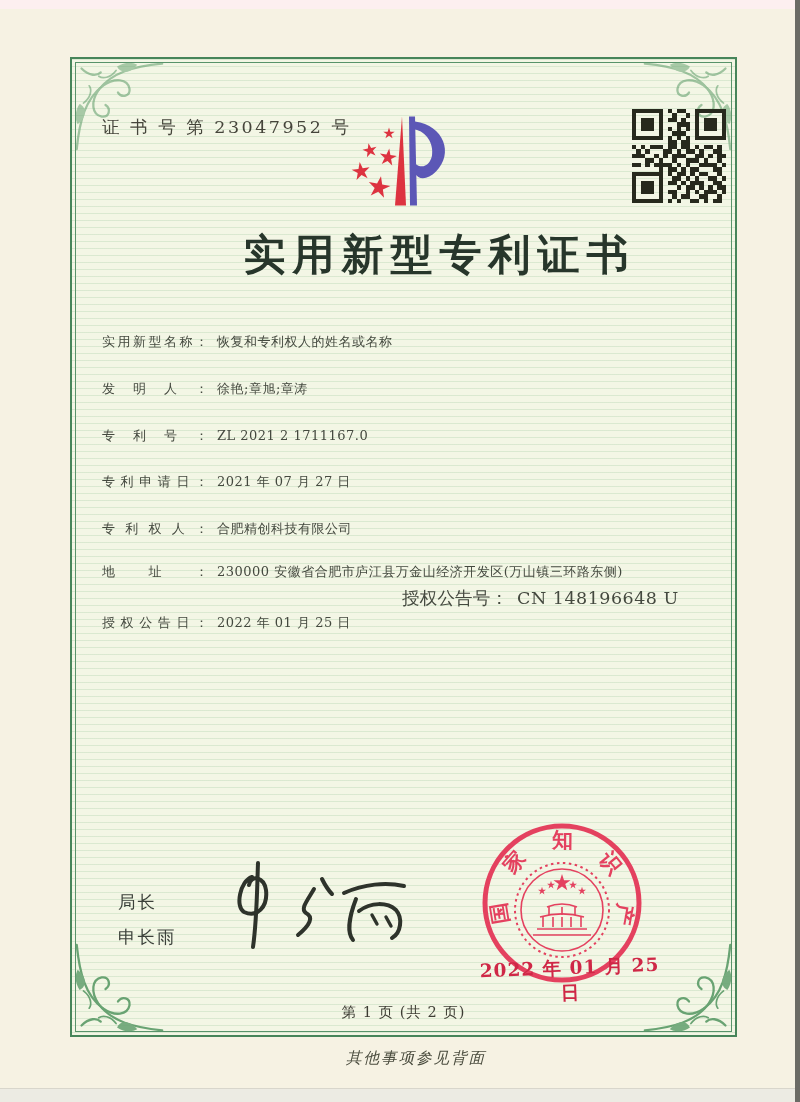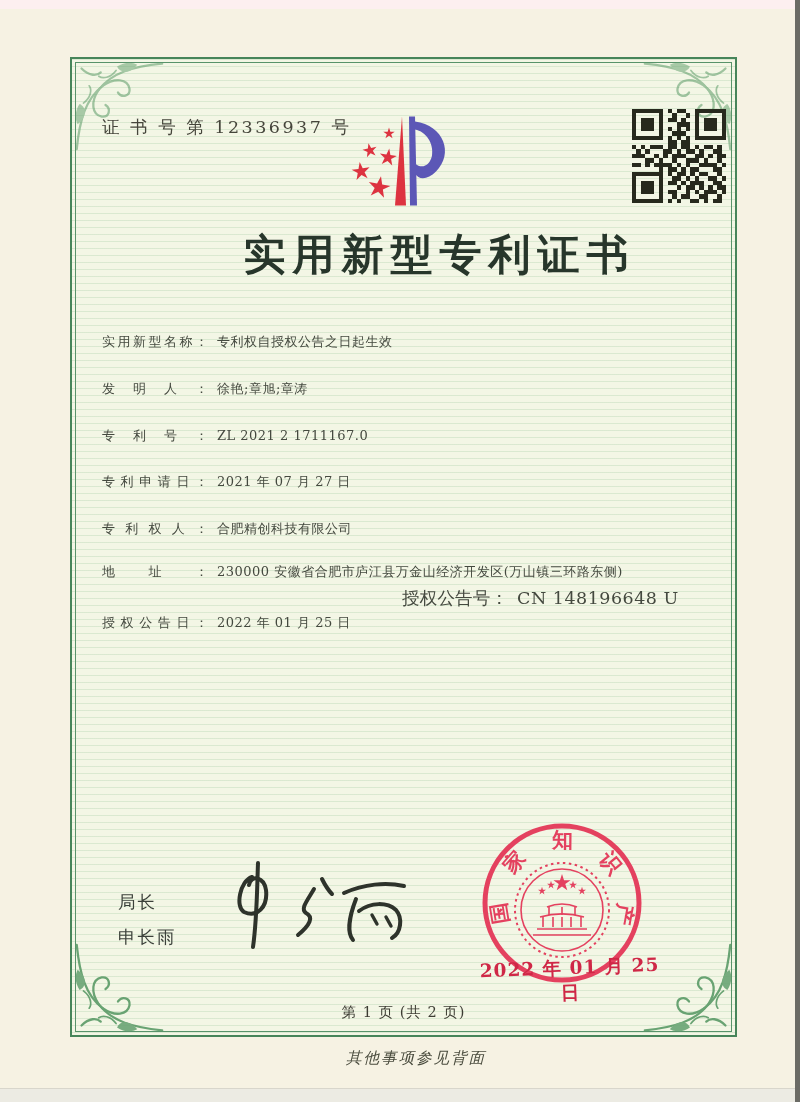--- a/index.html
+++ b/index.html
@@ -106,21 +106,21 @@
   <svg class="corner tr" viewBox="0 0 100 100">
       <use href="#flourish"></use>
     </svg>
   <svg class="corner bl" viewBox="0 0 100 100">
       <use href="#flourish"></use>
     </svg>
   <svg class="corner br" viewBox="0 0 100 100">
       <use href="#flourish"></use>
     </svg>
 
-  <div class="cert-no">证 书 号 第 12336937 号</div>
+  <div class="cert-no">证 书 号 第 23047952 号</div>
 
   <svg class="logo" viewBox="0 0 155 105">
     <use href="#star" transform="translate(57,20) scale(6)" fill="#dd3340"></use>
     <use href="#star" transform="translate(38,37) scale(7.5) rotate(-12)" fill="#dd3340"></use>
     <use href="#star" transform="translate(56,44) scale(9) rotate(8)" fill="#dd3340"></use>
     <use href="#star" transform="translate(29,58) scale(9.5) rotate(-8)" fill="#dd3340"></use>
     <use href="#star" transform="translate(47,74) scale(11.5) rotate(10)" fill="#dd3340"></use>
     <polygon points="70,3 63,92 74,92" fill="#dd3340"></polygon>
     <path d="M77,3 L83,3 L85,92 L78,92 Z" fill="#5c57b6"></path>
     <path d="M83,8 C112,12 122,40 104,58 C96,66 87,67 83,60 L83,50 C90,56 98,52 100,42 C102,30 94,18 83,16 Z" fill="#5c57b6"></path>
@@ -568,21 +568,21 @@
       <div class="on"></div>
       <div class="on"></div>
       <div></div>
     </div>
 
   <div class="title">实用新型专利证书</div>
 
   <div class="fields">
     <div class="frow" style="top:270px">
       <span class="flabel">实用新型名称：</span>
-      <span class="fvalue">专利权自授权公告之日起生效</span>
+      <span class="fvalue">恢复和专利权人的姓名或名称</span>
     </div>
     <div class="frow" style="top:317px">
       <span class="flabel">发明人：</span>
       <span class="fvalue">徐艳;章旭;章涛</span>
     </div>
     <div class="frow" style="top:364px">
       <span class="flabel">专利号：</span>
       <span class="fvalue">ZL 2021 2 1711167.0</span>
     </div>
     <div class="frow" style="top:410px">

